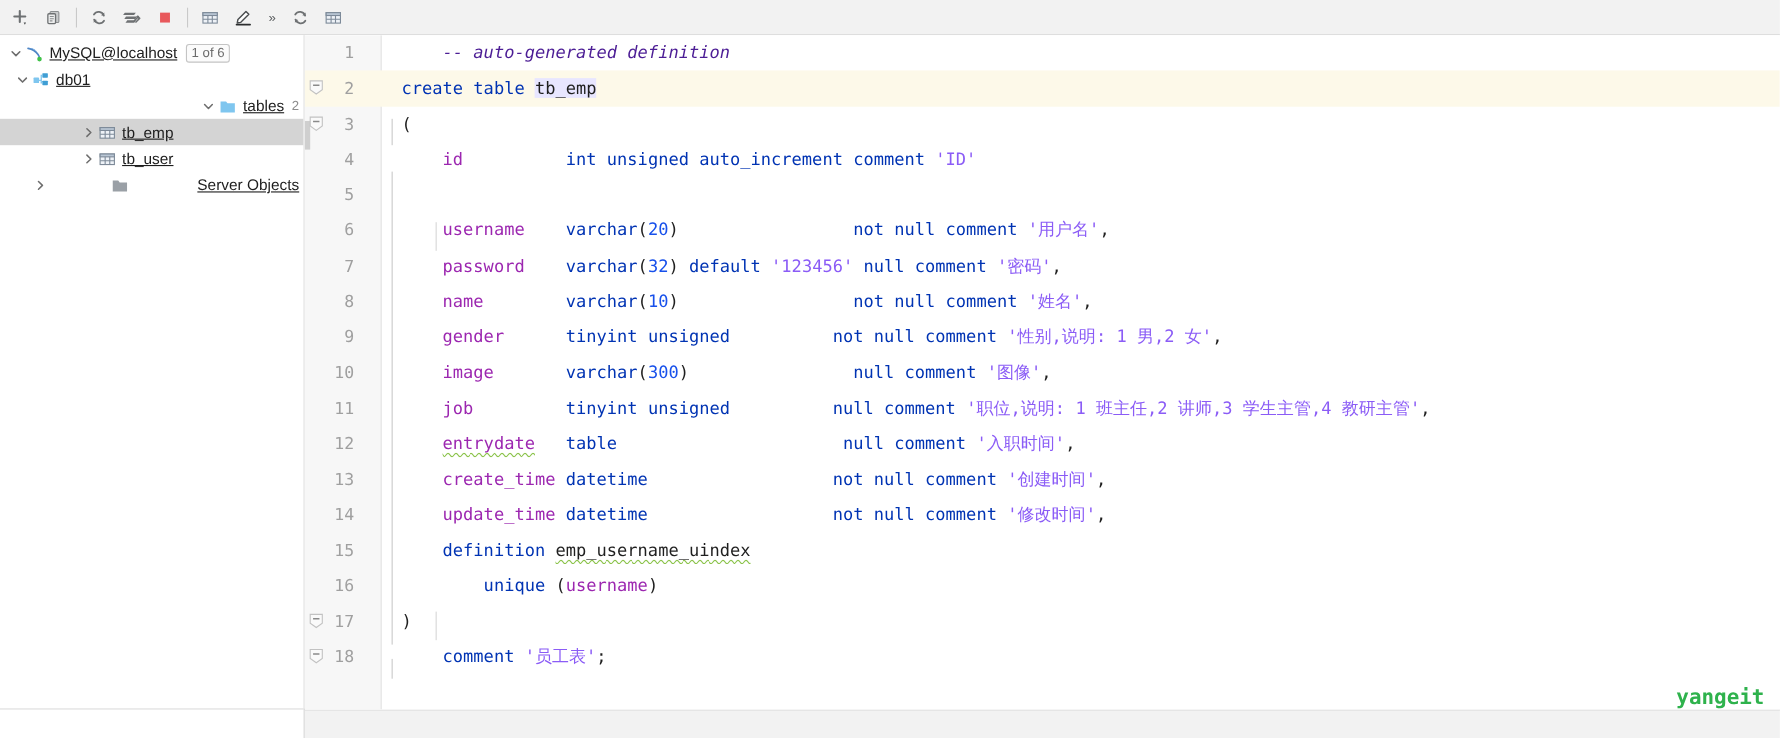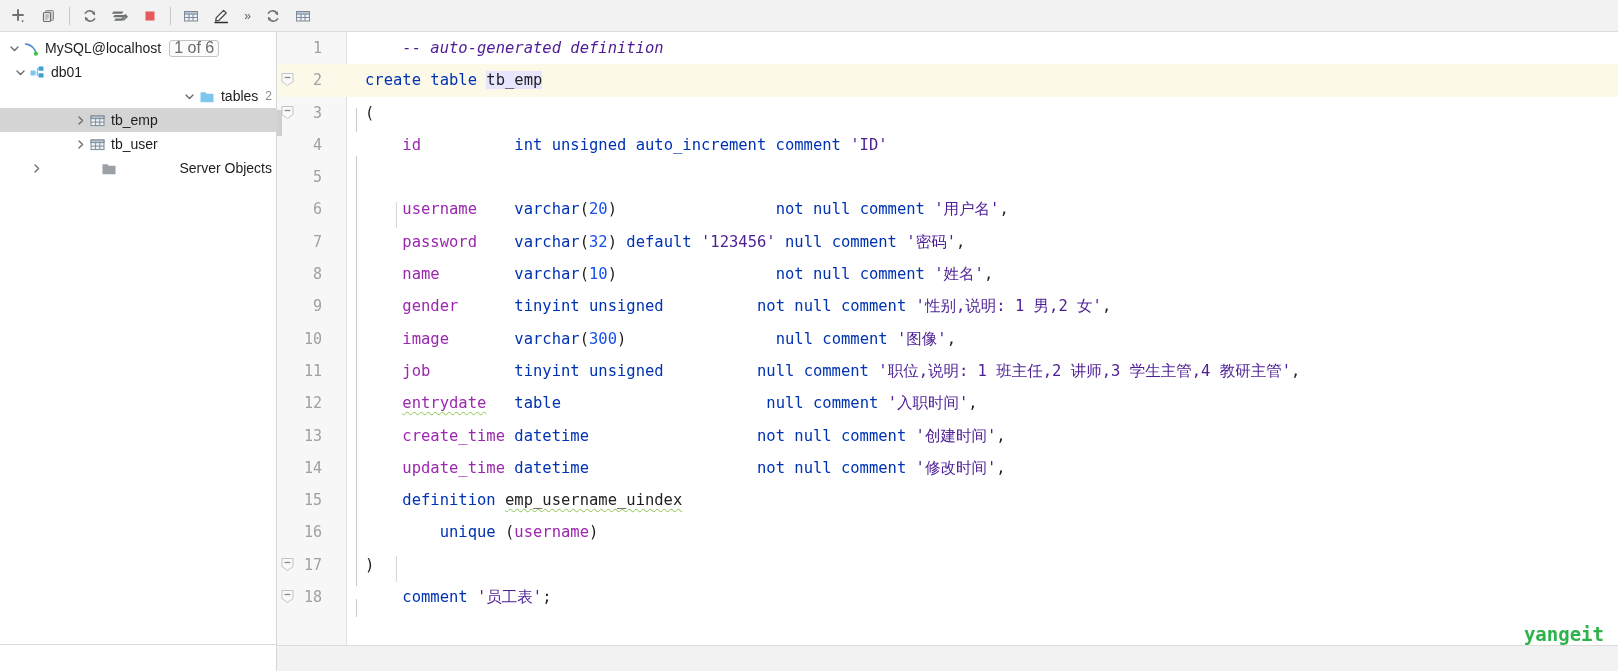--- a/index.html
+++ b/index.html
@@ -56,26 +56,26 @@
   .twisty{
     width:16px;min-width:16px;height:16px;
     display:flex;align-items:center;justify-content:center;
     color:#6e6e6e;
   }
   .node-icon{
     width:19px;min-width:19px;height:16px;
     display:flex;align-items:center;justify-content:center;
     margin-right:3px;
   }
-  .node-label{padding-left:1px;}
+  .node-label{padding-left:1px;text-decoration:underline;}
   .node-sub{color:#8c8c8c;font-size:12px;margin-left:7px;}
   .badge{
     margin-left:8px;
     border:1px solid #c4c4c4;border-radius:3px;
-    color:#6b6b6b;font-size:16px;
+    color:#6b6b6b;font-size:12px;
     padding:0px 4px 1px 4px;line-height:14px;
     background:#fbfbfb;
   }
 
   
   .editor{
     flex:1;min-width:0;position:relative;
     background:#ffffff;overflow:hidden;
     display:flex;flex-direction:column;
   }
@@ -106,21 +106,21 @@
   }
   .code-text{
     position:absolute;left:88px;top:0;
     height:32.3px;line-height:32.3px;
     white-space:pre;
   }
 
   
   .k{color:#0033b3;}        
   .col{color:#9c27b0;}      
-  .str{color:#4c1d95;margin-top:26px;}      
+  .str{color:#8b5cf6;margin-top:26px;}      
   .num{color:#1750eb;}      
   .pl{color:#1f1f1f;}       
   .cmt{color:#4c1d95;font-style:italic;}
   .tblhl{background:#e8e6ff;color:#1f1f1f;}
   .squig{
     text-decoration:underline;
     text-decoration-style:wavy;
     text-decoration-color:#8bc34a;
     text-underline-offset:3px;
     text-decoration-thickness:1px;

